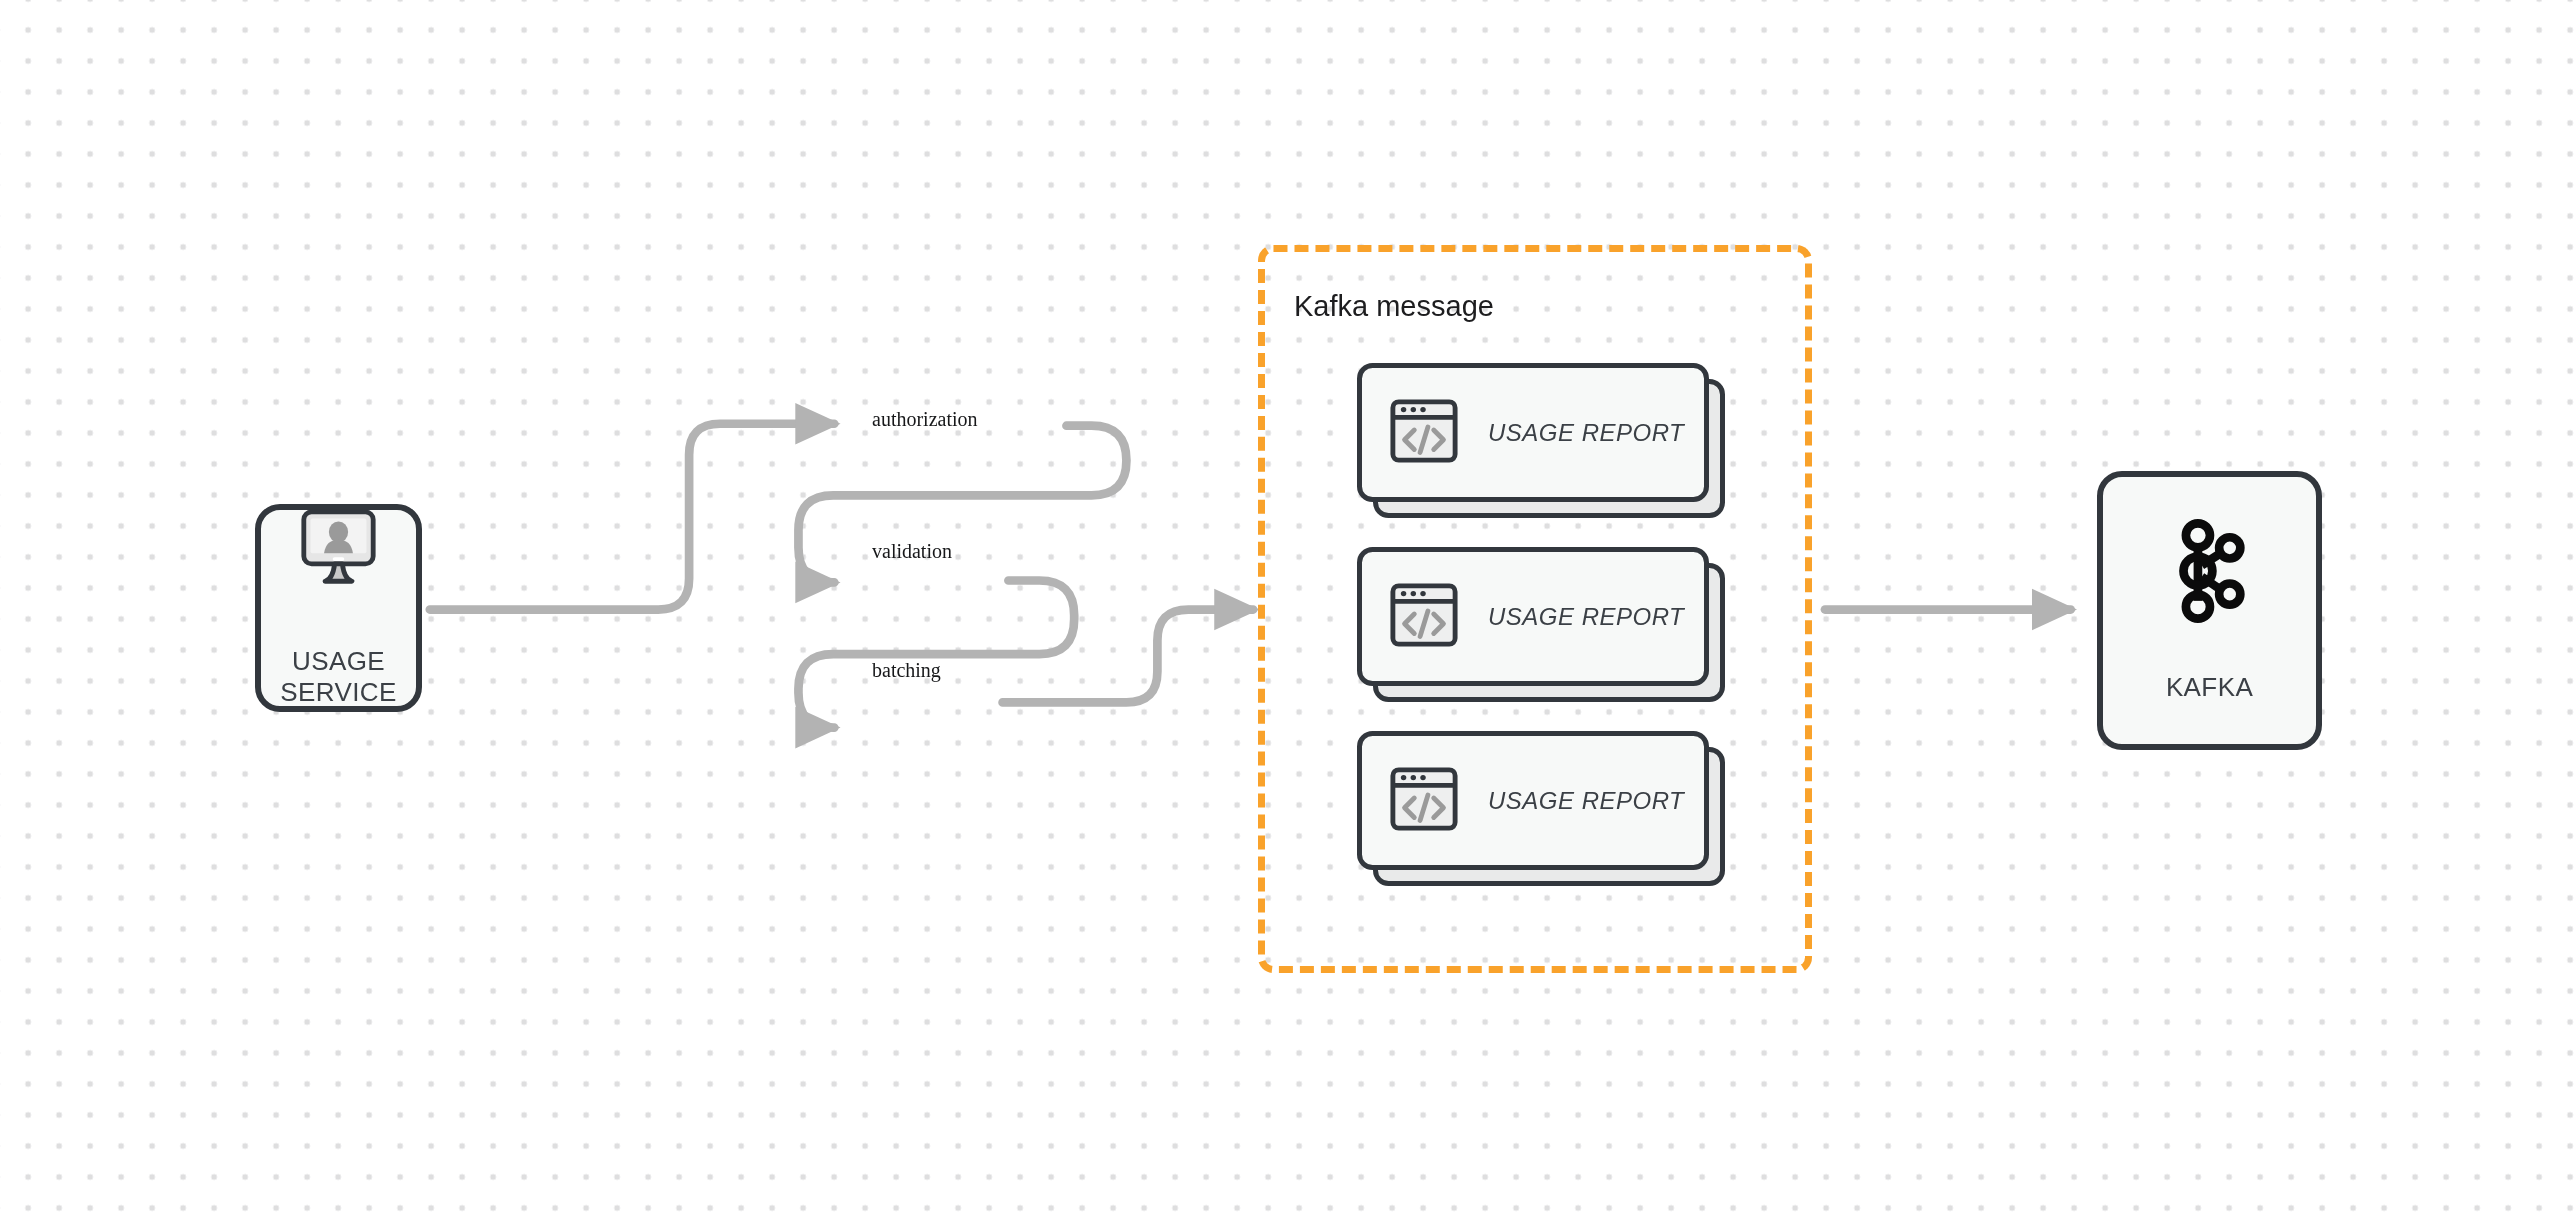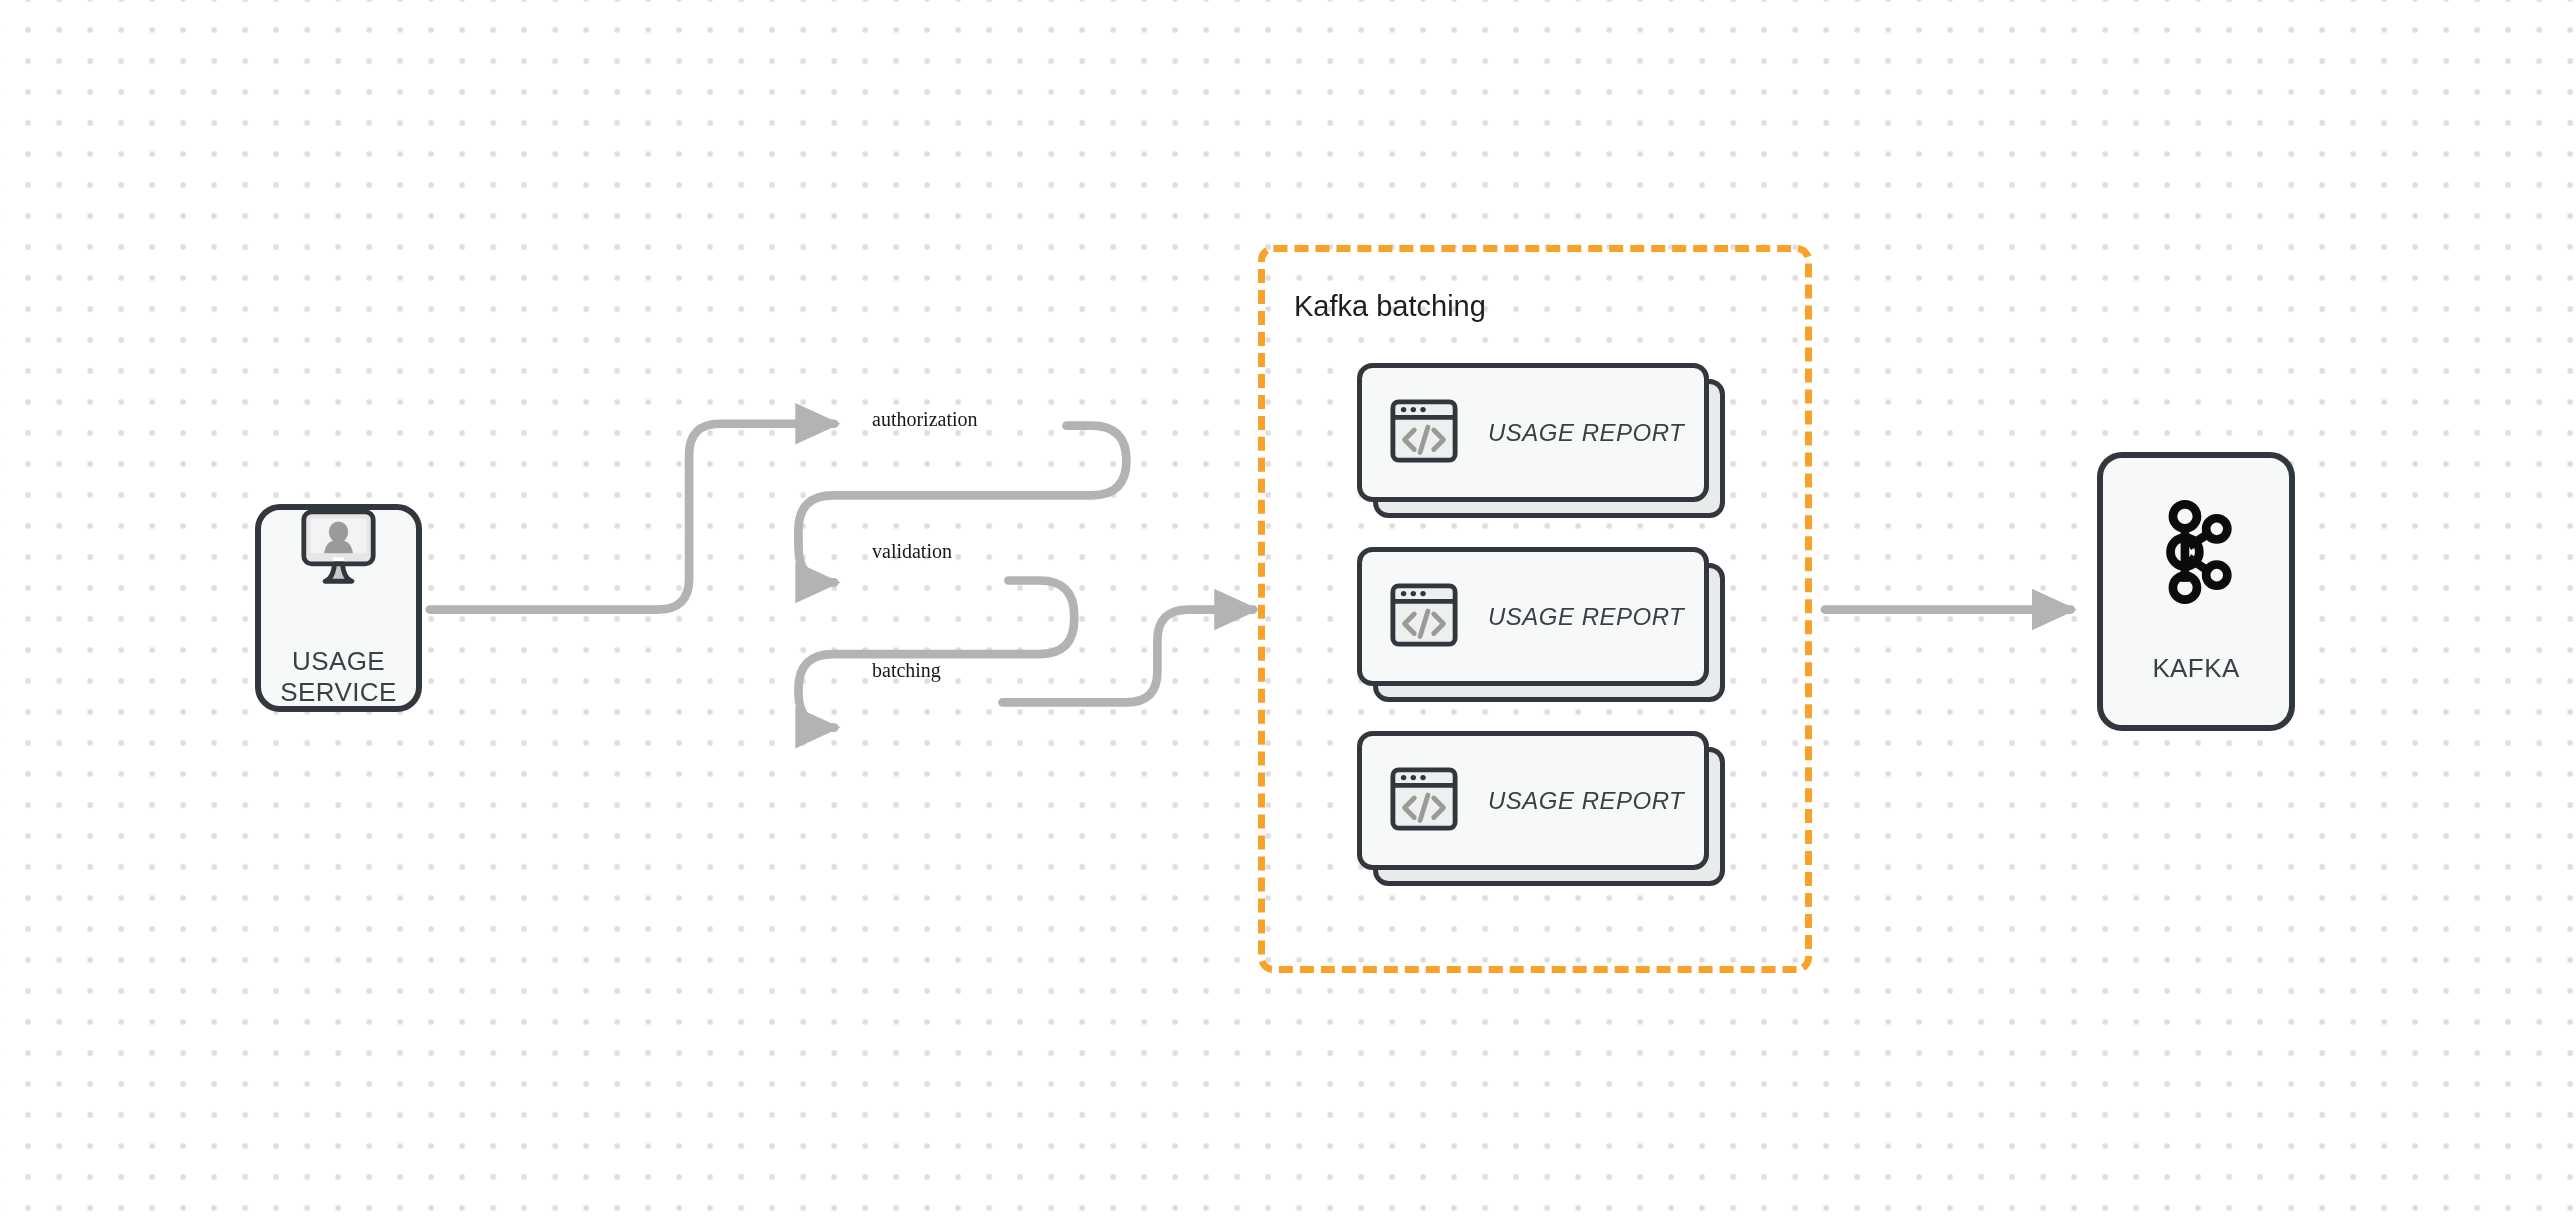--- a/index.html
+++ b/index.html
@@ -50,22 +50,22 @@
     left: 255px;
     top: 504px;
     width: 167px;
     height: 208px;
     gap: 34px;
   }
   #node-usage-service .node-label { margin-top: 21px; }
 
   #node-kafka {
     left: 2097px;
-    top: 452px;
-    width: 198px;
+    top: 471px;
+    width: 225px;
     height: 279px;
     gap: 15px;
   }
   #node-kafka .node-label { margin-top: 29px; }
 
   
   #group-kafka-message {
     position: absolute;
     left: 1258px;
     top: 245px;
@@ -178,21 +178,21 @@
     <div class="node-label">USAGE SERVICE</div>
   </div>
 
   <div class="step-label" style="left:872px; top:408px;">authorization</div>
 
   <div class="step-label" style="left:872px; top:540px;text-align:right;">validation</div>
 
   <div class="step-label" style="left:872px; top:659px;">batching</div>
 
   <div id="group-kafka-message"></div>
-  <div id="group-kafka-message-title">Kafka batching</div>
+  <div id="group-kafka-message-title">Kafka message</div>
 
   <div class="report-card-wrap" style="left:1357px; top:363px;">
     <div class="report-card-shadow"></div>
     <div class="report-card">
       <span class="report-card-icon">
         <svg width="70" height="70" viewBox="0 0 72 72" xmlns="http://www.w3.org/2000/svg">
           <rect x="4" y="6" width="64" height="60" rx="6" fill="#eeefef" stroke="#32373d" stroke-width="5"></rect>
           <path d="M 4 22 L 68 22" stroke="#32373d" stroke-width="5"></path>
           <circle cx="15" cy="14" r="2.8" fill="#32373d"></circle>
           <circle cx="25" cy="14" r="2.8" fill="#32373d"></circle>

